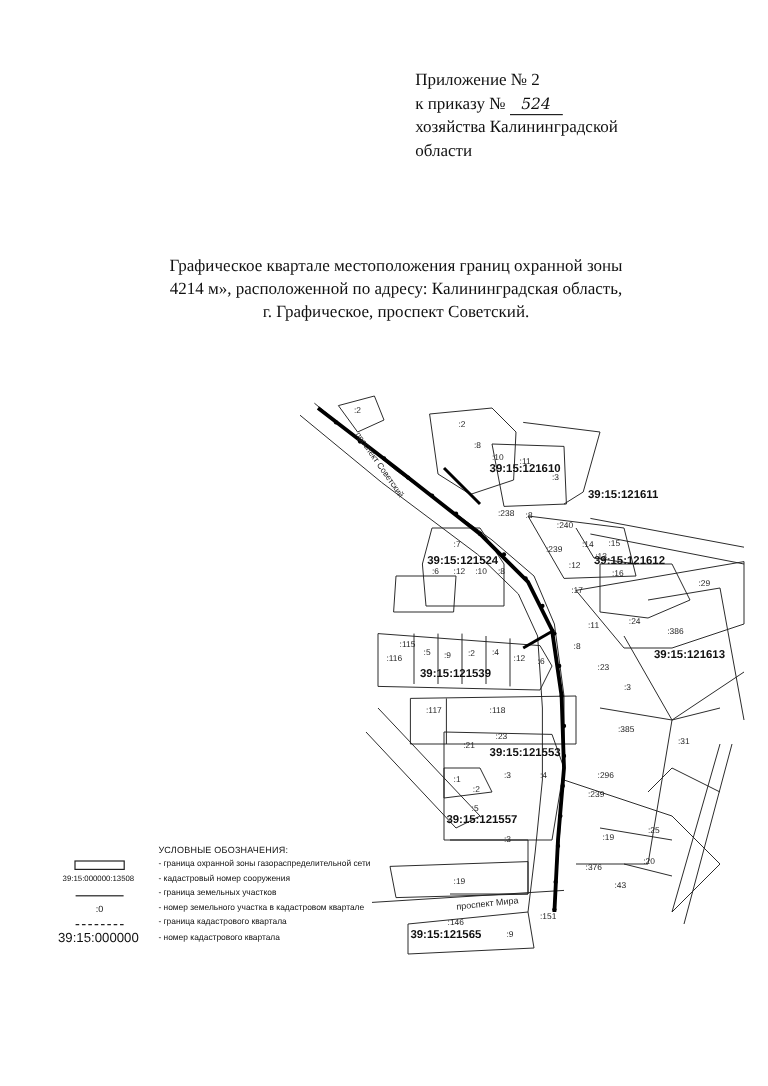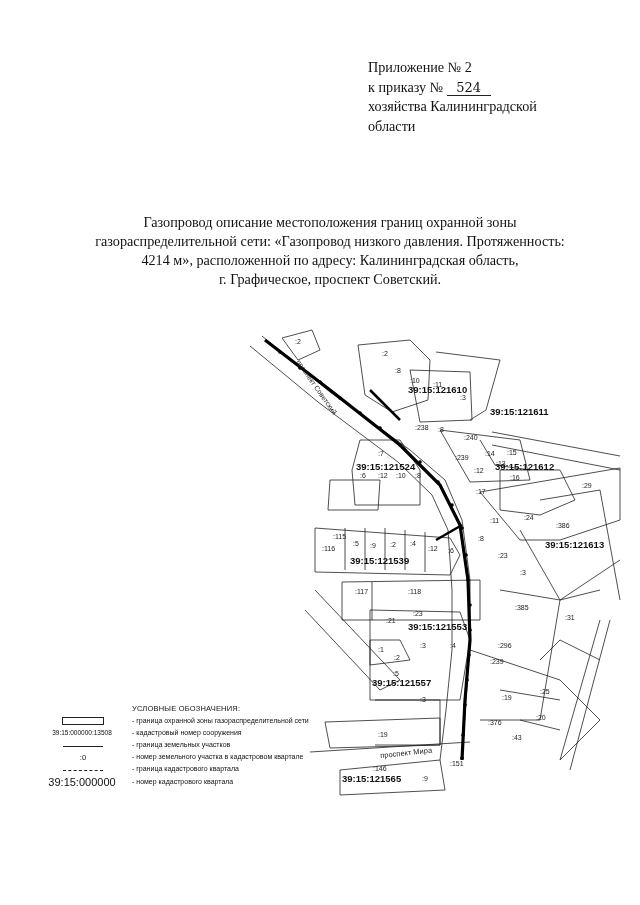--- a/index.html
+++ b/index.html
@@ -1,19 +1,19 @@
 <!DOCTYPE html>
 <html><head>
 <meta charset="utf-8">
 <style>
   html,body{margin:0;padding:0;background:#fff;}
   body{width:640px;height:905px;position:relative;overflow:hidden;font-family:"Liberation Serif","DejaVu Serif",serif;color:#111;}
-  .appendix{position:absolute;left:368px;top:58px;width:240px;font-size:14.2px;line-height:19.5px;}
+  .appendix{position:absolute;left:346px;top:58px;width:240px;font-size:14.2px;line-height:19.5px;}
   .appendix .line{white-space:nowrap;}
-  .hand{font-family:"DejaVu Serif",serif;font-size:13px;display:inline-block;border-bottom:1px solid #222;text-align:center;line-height:15px;}
+  .hand{font-family:"DejaVu Serif",serif;font-style:italic;font-size:13px;display:inline-block;border-bottom:1px solid #222;text-align:center;line-height:15px;}
   .title{position:absolute;left:60px;top:213px;width:540px;text-align:center;font-size:14.2px;line-height:19px;}
   .map{position:absolute;left:0;top:320px;width:640px;height:500px;}
   .legend{position:absolute;left:38px;top:704px;width:300px;font-family:"Liberation Sans","DejaVu Sans",sans-serif;}
   .legend .hdr{position:absolute;left:94px;top:0;font-size:7.5px;letter-spacing:0.2px;}
   .legend .row{position:absolute;left:0;height:12px;width:300px;}
   .legend .sym{position:absolute;left:0;width:90px;text-align:center;font-size:7.5px;}
   .legend .desc{position:absolute;left:94px;font-size:7px;white-space:nowrap;}
 </style>
 </head>
 <body>
@@ -22,22 +22,21 @@
   <div class="line">Приложение № 2</div>
   <div class="line">
     <span>к приказу №</span>
     <span class="hand" style="width:44px;">524</span>
   </div>
   <div class="line">хозяйства Калининградской</div>
   <div class="line">области</div>
 </div>
 
 <div class="title">
-  <div>Газопровод описание местоположения границ охранной зоны</div>
-  <div style="white-space:nowrap;margin-left:-20px;margin-right:-20px;">газораспределительной сети: «Газопровод низкого давления. Протяженность:</div>
+  <div>Графическое квартале местоположения границ охранной зоны</div>
   <div>4214 м», расположенной по адресу: Калининградская область,</div>
   <div>г. Графическое, проспект Советский.</div>
 </div>
 
 <svg class="map" viewBox="0 320 640 500" width="640" height="500" xmlns="http://www.w3.org/2000/svg" font-family="Liberation Sans, DejaVu Sans, sans-serif">
   <g stroke="#222" stroke-width="0.8" fill="none">
 
     <path d="M262 336 L330 392 L410 450 L445 480 L462 520 L470 580 L470 640 L466 700 L462 760"></path>
     <path d="M250 346 L318 402 L398 462 L432 495 L448 530 L452 590 L452 650 L446 710 L440 760"></path>
 

